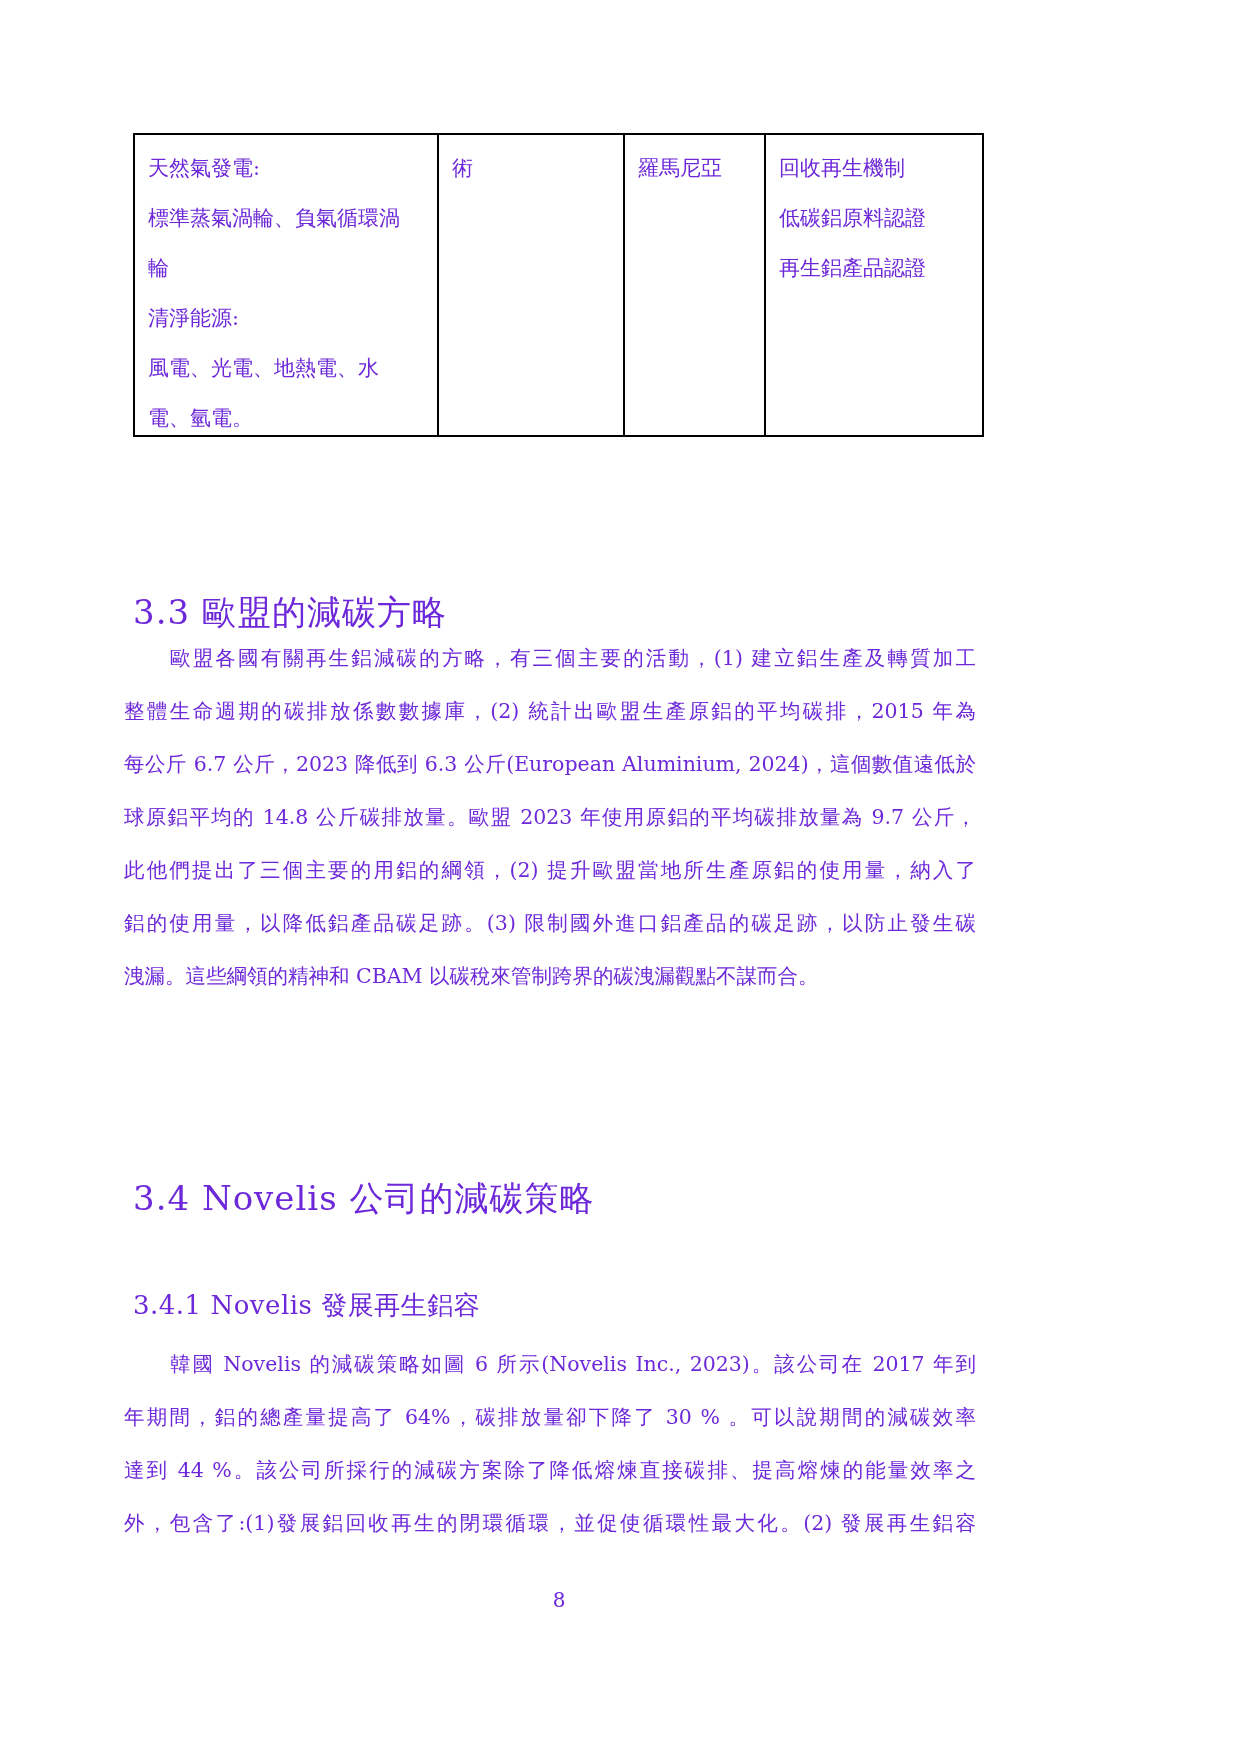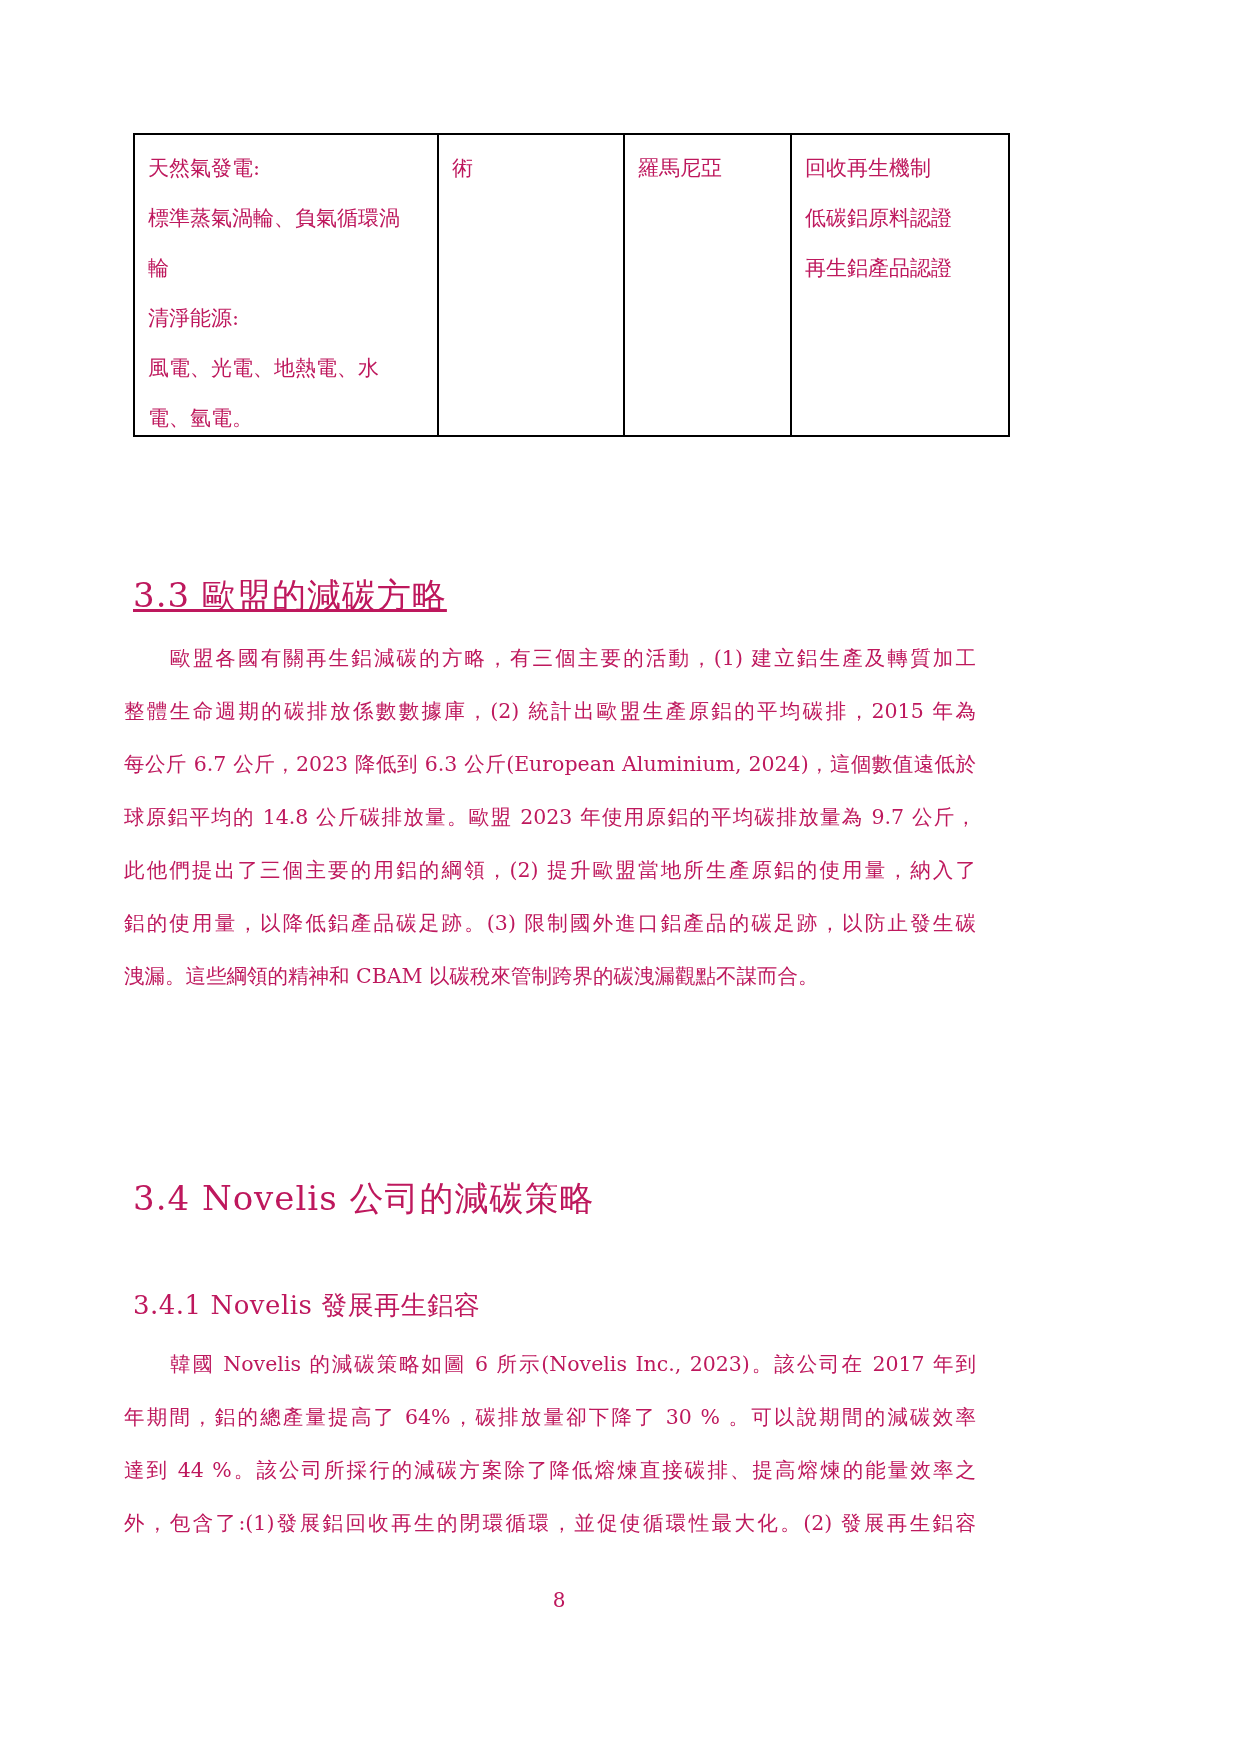--- a/index.html
+++ b/index.html
@@ -1,19 +1,19 @@
 <!DOCTYPE html>
 <html><head>
 <meta charset="utf-8">
 <style>
   * { margin:0; padding:0; box-sizing:border-box; }
   html,body { background:#e8e8e8; }
   .page {
     position:relative; width:1241px; height:1755px; margin:0 auto;
-    background:#ffffff; color:#be185d;
+    background:#ffffff; color:#6d28d9;
     font-family:"DejaVu Serif","Liberation Serif",serif;
     overflow:hidden;
   }
   
   .ctable {
     position:absolute; left:133px; top:133px; width:849px;
     border-collapse:collapse; table-layout:fixed;
   }
   .ctable td {
     border:2px solid #000; vertical-align:top;
@@ -40,21 +40,21 @@
     overflow:hidden;
   }
   .para .ln:first-child { text-indent:46px; }
   .para .ln.last { text-align-last:left; }
   
   .pageno {
     position:absolute; left:133px; top:1588px; width:852px;
     text-align:center; font-size:20px;
   }
   
-  #heading-3-3   { top:571px;text-decoration:underline; }
+  #heading-3-3   { top:588px; }
   #para-3-3      { top:632px; }
   #heading-3-4   { top:1174px; }
   #heading-3-4-1 { top:1285px; }
   #para-3-4-1    { top:1338px; }
 </style>
 </head>
 <body>
 
 <div class="page">
 
@@ -69,21 +69,21 @@
               <div class="cln">清淨能源:</div>
               <div class="cln">風電、光電、地熱電、水</div>
               <div class="cln">電、氫電。</div>
             </div>
       </td>
       <td style="width:186px">
         <div class="cellbox">
               <div class="cln">術</div>
             </div>
       </td>
-      <td style="width:167px">
+      <td style="width:141px">
         <div class="cellbox">
               <div class="cln">羅馬尼亞</div>
             </div>
       </td>
       <td style="width:218px">
         <div class="cellbox">
               <div class="cln">回收再生機制</div>
               <div class="cln">低碳鋁原料認證</div>
               <div class="cln">再生鋁產品認證</div>
             </div>

